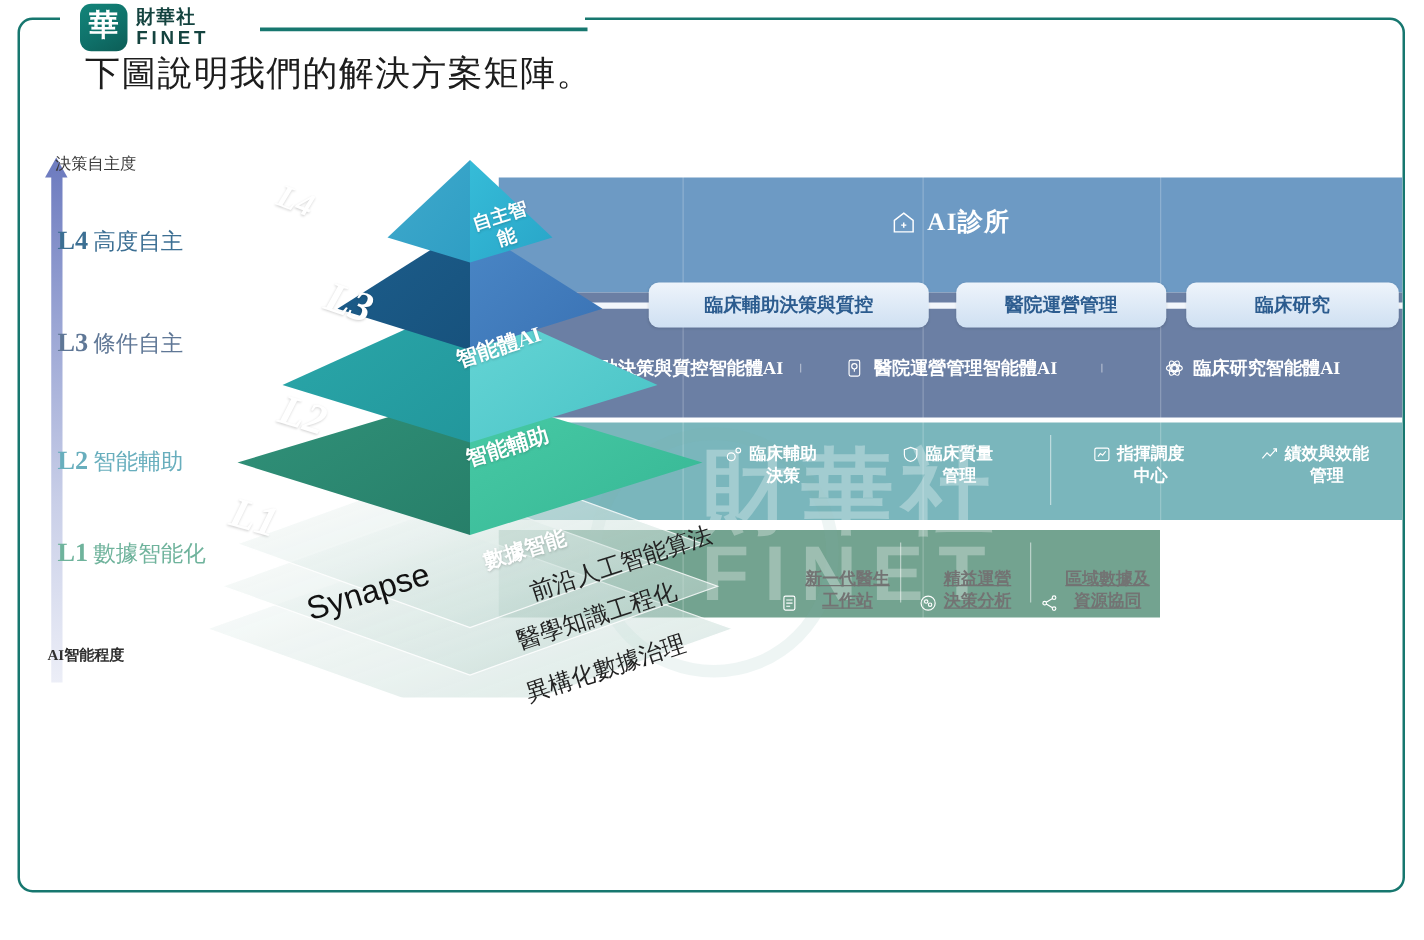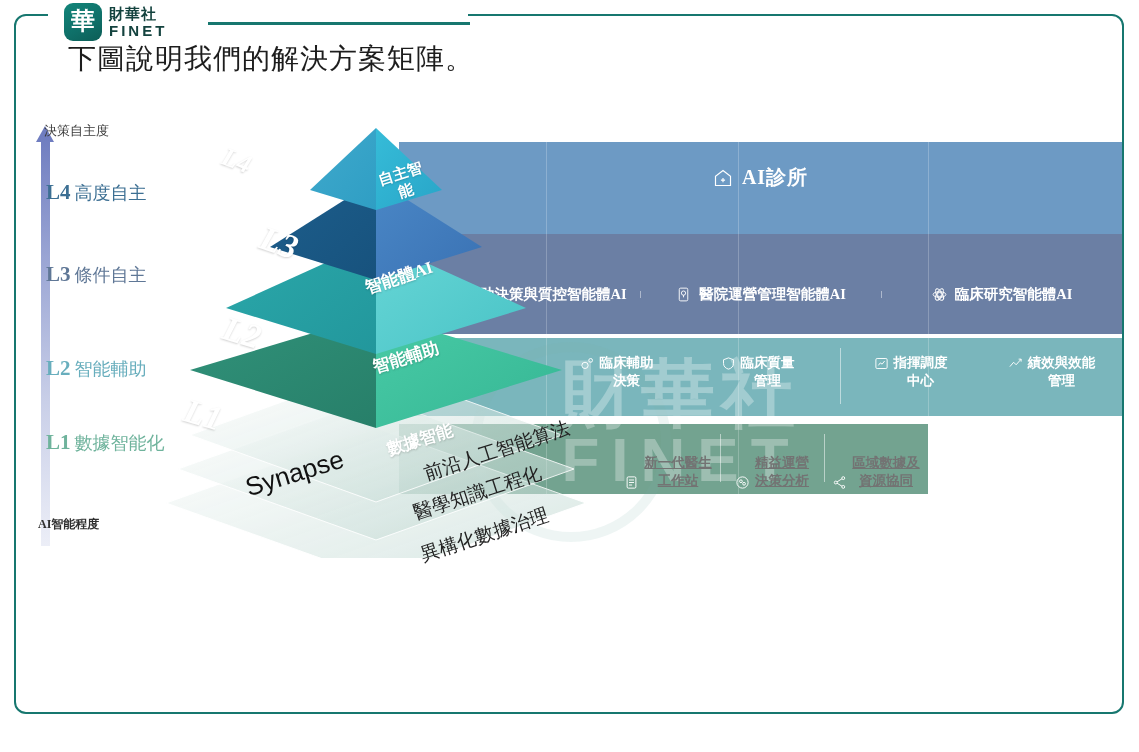--- a/index.html
+++ b/index.html
@@ -184,20 +184,29 @@
     <div class="clinic">
       <span class="ic">
         <svg width="20" height="20" viewBox="0 0 24 24" fill="none" stroke="#ffffff" stroke-width="1.4">
           <path d="M12 3 L21 10 V21 H3 V10 Z"></path>
             <path d="M12 12 v5 M9.5 14.5 h5"></path>
         </svg>
       </span>
       <span class="clinic-ttl">AI診所</span>
     </div>
 
+    <div class="pills">
+      <div class="pill-link lk-0"></div>
+      <div class="pill-link lk-1"></div>
+      <div class="pill-link lk-2"></div>
+      <div class="pill-link lk-3"></div>
+      <div class="pill pill-0">臨床輔助決策與質控</div>
+      <div class="pill pill-1">醫院運營管理</div>
+      <div class="pill pill-2">臨床研究</div>
+    </div>
 
     <div class="agents">
       <div class="agent">
         <span class="ic">
           <svg width="17" height="17" viewBox="0 0 24 24" fill="none" stroke="#fff" stroke-width="1.3">
             <path d="M12 3 l2 5 5 2 -5 2 -2 5 -2 -5 -5 -2 5 -2 z"></path>
           </svg>
         </span>
         <span>臨床輔助決策與質控智能體AI</span>
       </div>

